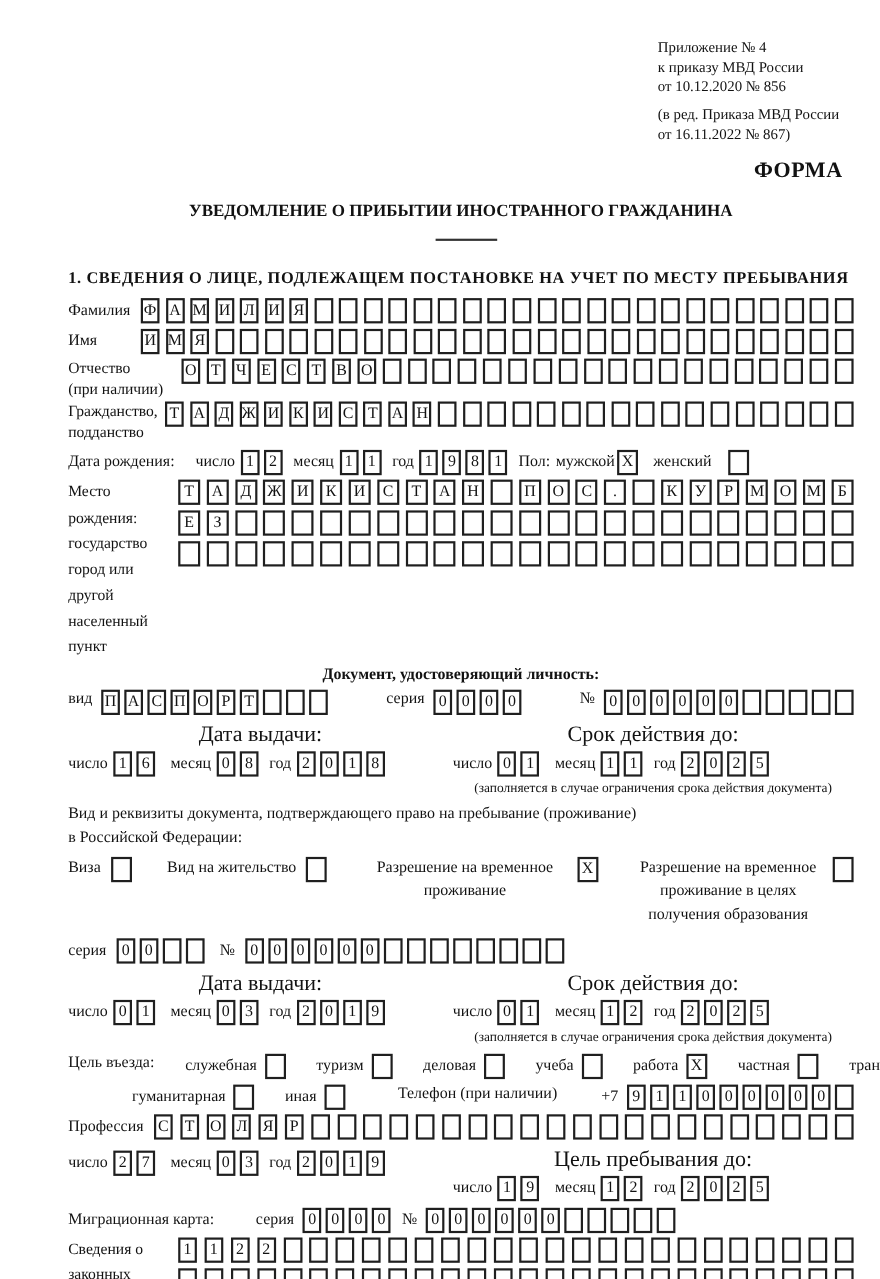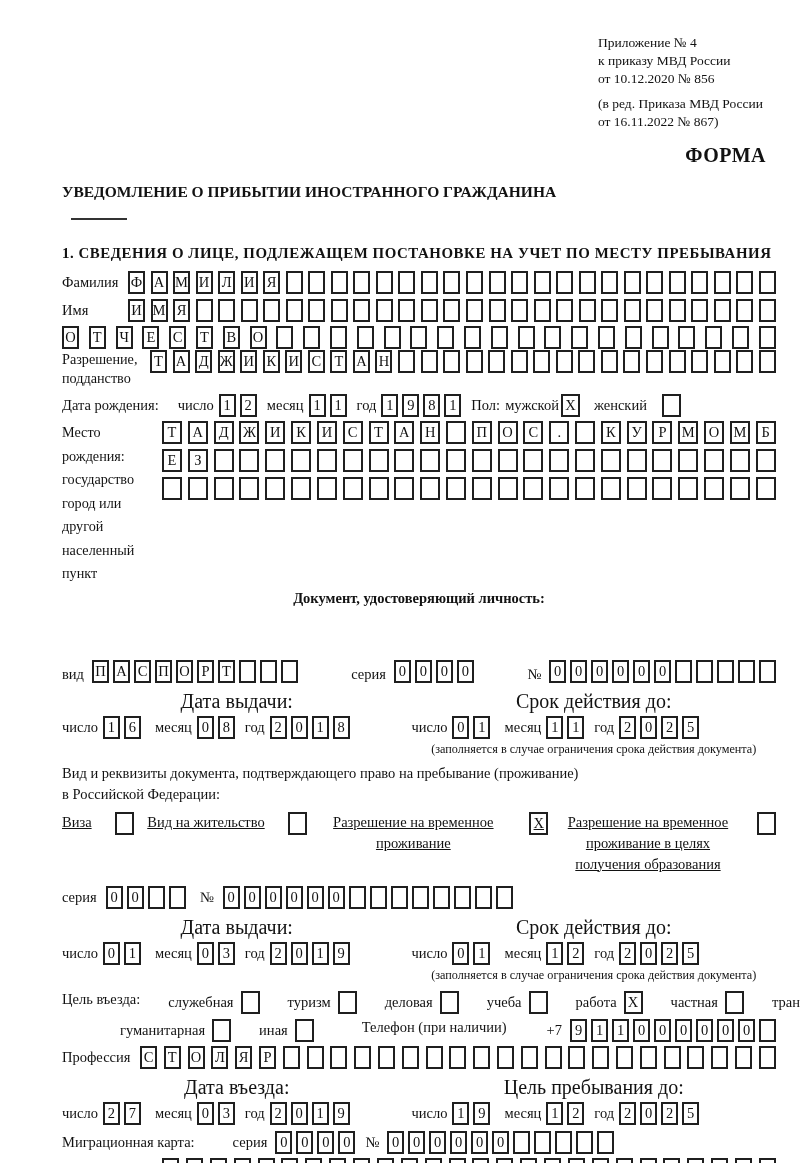--- a/index.html
+++ b/index.html
@@ -10,21 +10,21 @@
     color:#121212;
   }
   .page { padding: 34px 24px 0 62px; }
 
   
   .hdr { width: 178px; margin-left: auto; font-size: 13.5px; line-height: 18px; }
   .hdr .grp2 { margin-top: 7px; }
   .forma { text-align: right; padding-right: 10px; font-weight: bold; font-size: 20px; margin-top: 13px; letter-spacing: .5px; }
 
   
-  .title { font-weight: bold; font-size: 15.5px; line-height: 23px; margin-top: 13px; }
+  .title { text-align: center; font-weight: bold; font-size: 15.5px; line-height: 23px; margin-top: 13px; }
   .title-underline { display:inline-block; width: 56px; border-bottom: 2px solid #333; height: 12px; margin-left: 9px; }
   .sec-heading { margin-top: 19px; font-weight: bold; font-size: 14.9px; letter-spacing: .55px; white-space: nowrap; }
 
   
   .frow { display: flex; align-items: center; margin-top: 5px; }
   .frow.top { align-items: flex-start; }
   .lbl { font-size: 14.5px; flex: none; }
   .lblcol { flex: none; font-size: 14.2px; line-height: 19px; }
   .sub { font-size: 14.2px; }
 
@@ -53,37 +53,37 @@
   .gap20 { margin-left: 20px; }
 
   
   .stack { flex: 1 1 auto; }
   .stack .cr { margin-bottom: 5px; }
   .stack .cr:last-child { margin-bottom: 0; }
 
   .doc-heading { text-align: center; font-weight: bold; font-size: 14.5px; margin-top: 4px; }
 
   .sprow { display: flex; justify-content: space-between; align-items: center; margin-top: 5px; }
-  .grp { display: flex; align-items: flex-end; gap: 8px; margin-top: 48px; }
+  .grp { display: flex; align-items: flex-start; gap: 8px; }
 
   
   .datecols { display: flex; justify-content: space-between; margin-top: 7px; }
   .datecol { }
   .datecol.left { width: 372px; }
   .datecol.right { width: 388px; }
   .dc-head { text-align: center; font-size: 20px; }
   .dc-row { display: flex; align-items: center; margin-top: 3px; }
   .dc-row .lbl { margin-right: 5px; }
   .smallnote { font-size: 12.2px; text-align: center; margin-top: 3px; white-space: nowrap; }
 
   .intro { font-size: 14.5px; margin-top: 6px; line-height: 21px; }
 
   
   .visarow { display: flex; justify-content: space-between; align-items: flex-start; margin-top: 7px; }
-  .visaitem { display: flex; align-items: flex-start; gap: 23px; text-decoration: underline; }
+  .visaitem { display: flex; align-items: flex-start; gap: 9px; }
   .visaitem .lbl { line-height: 21px; }
   .optw1 { width: 186px; text-align: center; }
   .optw2 { width: 172px; text-align: center; }
 
   
   .prow { display: flex; align-items: flex-start; gap: 28px; margin-top: 8px; flex-wrap: nowrap; }
   .pair { display: flex; align-items: center; gap: 7px; }
   .indent58 { padding-left: 58px; }
   .pushright { margin-left: auto; display: flex; align-items: center; gap: 8px; }
 </style>
@@ -172,20 +172,24 @@
         <span class="cell"></span>
         <span class="cell"></span>
         <span class="cell"></span>
         <span class="cell"></span>
         <span class="cell"></span>
         <span class="cell"></span>
       </div>
   </div>
 
   <div class="frow top" style="margin-top:4px;">
+    <div class="lblcol w103">
+      <div>Отчество</div>
+      <div>(при наличии)</div>
+    </div>
     <div class="cr fill">
         <span class="cell">О</span>
         <span class="cell">Т</span>
         <span class="cell">Ч</span>
         <span class="cell">Е</span>
         <span class="cell">С</span>
         <span class="cell">Т</span>
         <span class="cell">В</span>
         <span class="cell">О</span>
         <span class="cell"></span>
@@ -205,21 +209,21 @@
         <span class="cell"></span>
         <span class="cell"></span>
         <span class="cell"></span>
         <span class="cell"></span>
         <span class="cell"></span>
       </div>
   </div>
 
   <div class="frow top" style="margin-top:1px;">
     <div class="lblcol w88">
-      <div>Разрешение,</div>
+      <div>Гражданство,</div>
       <div>подданство</div>
     </div>
     <div class="cr fill">
         <span class="cell">Т</span>
         <span class="cell">А</span>
         <span class="cell">Д</span>
         <span class="cell">Ж</span>
         <span class="cell">И</span>
         <span class="cell">К</span>
         <span class="cell">И</span>
@@ -641,21 +645,20 @@
         <span class="cell"></span>
         <span class="cell"></span>
         <span class="cell"></span>
         <span class="cell"></span>
         <span class="cell"></span>
       </div>
   </div>
 
   <div class="datecols">
     <div class="datecol left">
-      <div class="dc-head">Дата въезда:</div>
       <div class="dc-row">
         <span class="lbl">число</span>
         <div class="cr">
             <span class="cell">2</span>
             <span class="cell">7</span>
           </div>
         <span class="lbl gap14">месяц</span>
         <div class="cr">
             <span class="cell">0</span>
             <span class="cell">3</span>

